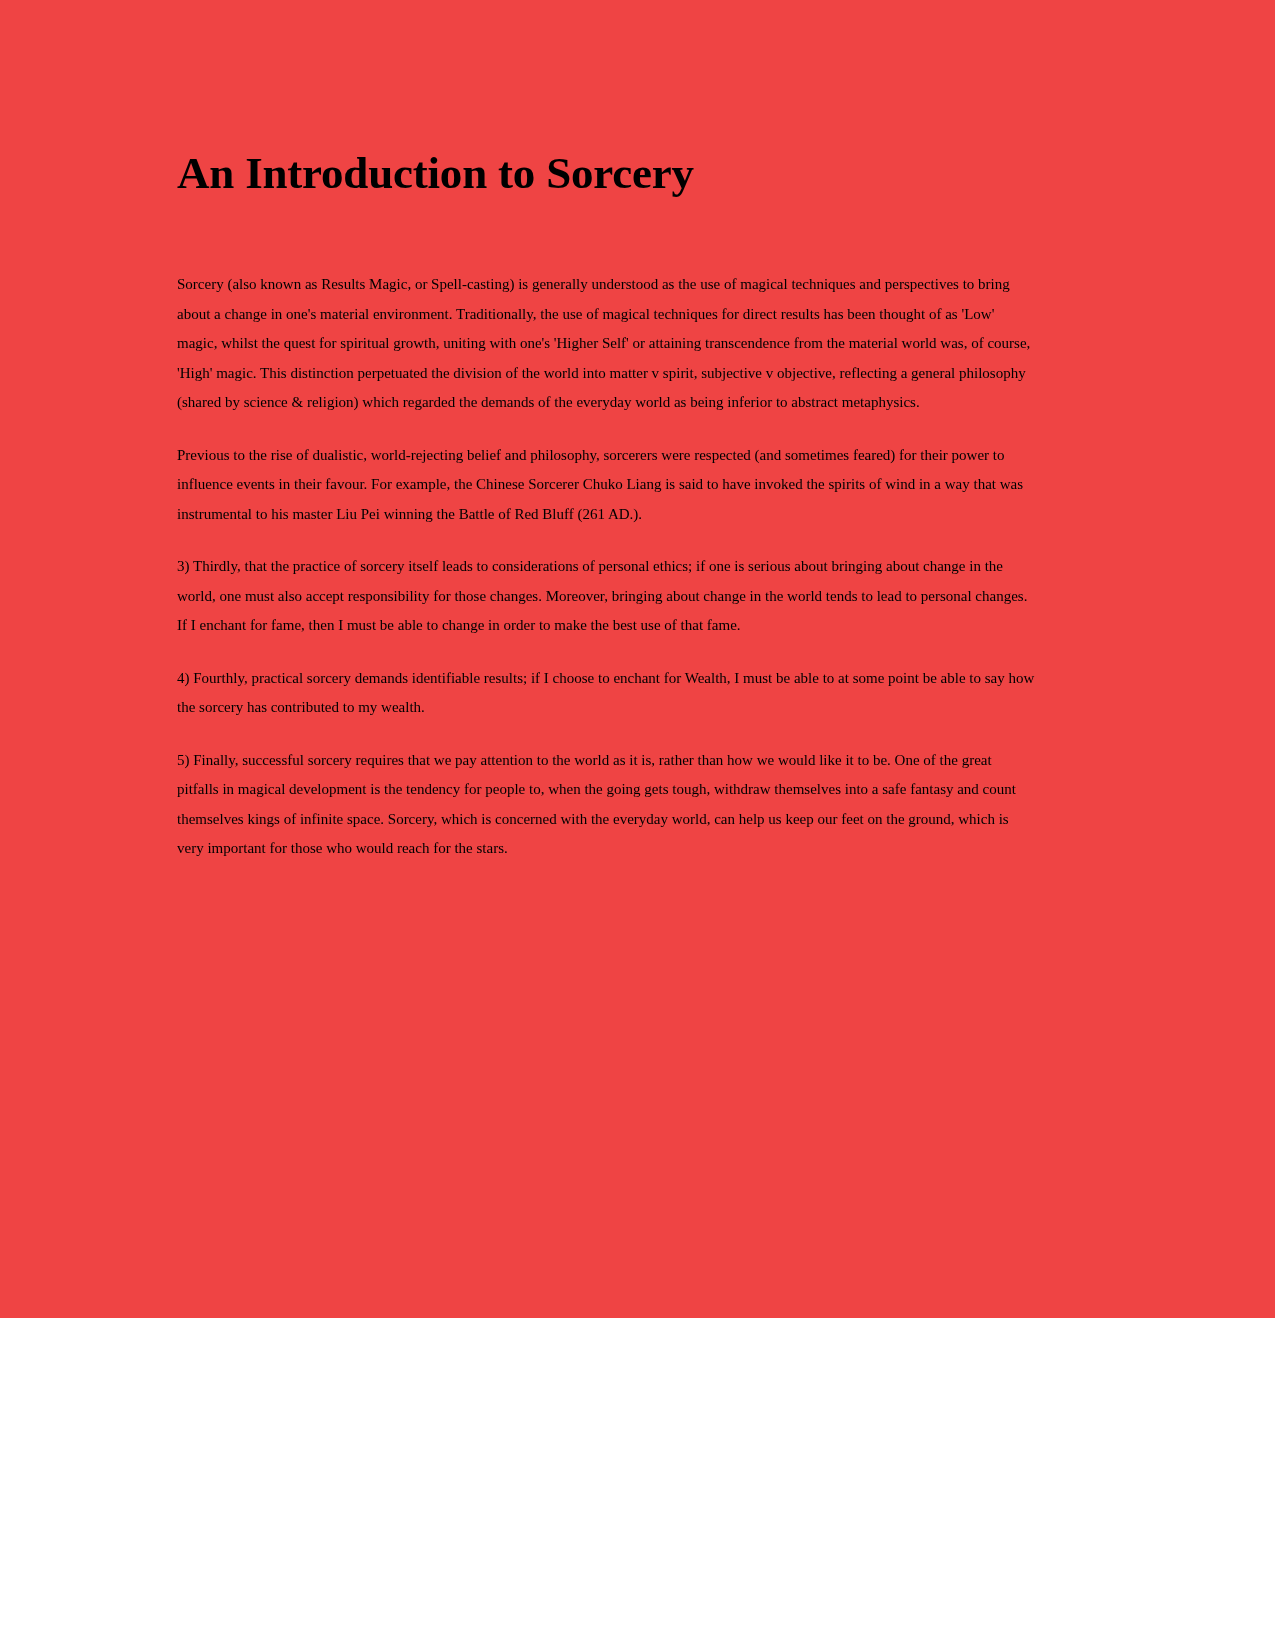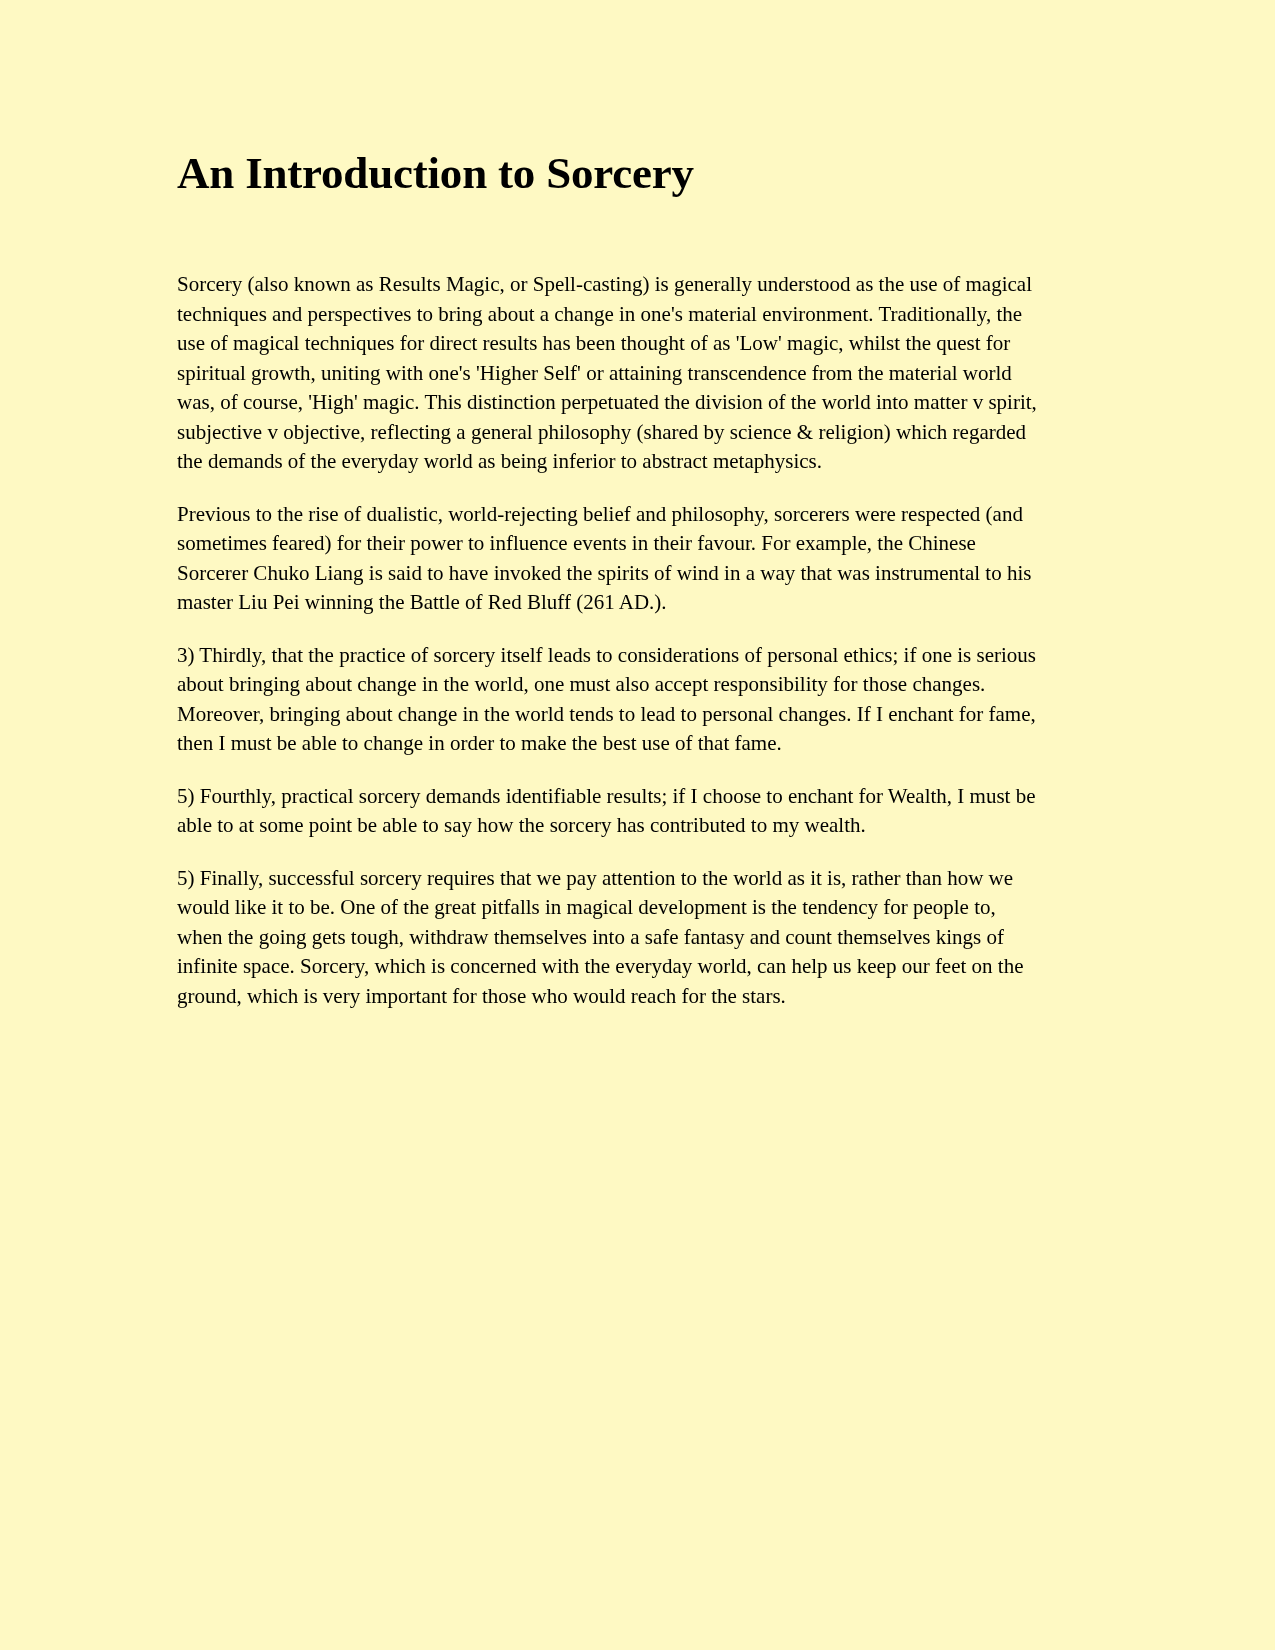--- a/index.html
+++ b/index.html
@@ -13,22 +13,22 @@
     height: 1650px;
     overflow: hidden;
     font-family: "Liberation Serif", "DejaVu Serif", serif;
     color: #000000;
     -webkit-font-smoothing: antialiased;
   }
   .page {
     position: relative;
     box-sizing: border-box;
     width: 1275px;
-    height: 1650px;
-    background: #fef9c3;
+    height: 1318px;
+    background: #ef4444;
     padding: 148px 238px 0 177px;
   }
   .doc-title {
     margin: 0;
     font-family: "Liberation Serif", "DejaVu Serif", serif;
     font-weight: bold;
     font-size: 45px;
     line-height: 1.12;
     letter-spacing: -0.2px;
     color: #000000;
@@ -40,38 +40,38 @@
     font-size: 31px;
     line-height: 1.15;
     color: #000000;
   }
   .body-text {
     margin-top: 72px;
   }
   .body-text p {
     margin: 0 0 23px 0;
     font-family: "Liberation Serif", "DejaVu Serif", serif;
-    font-size: 21px;
+    font-size: 15px;
     line-height: 29.5px;
     text-align: left;
     color: #000000;
   }
   .body-text p:last-child {
     margin-bottom: 0;
   }
 </style>
 </head>
 <body>
 
 <div class="page">
 
   <h1 class="doc-title">An Introduction to Sorcery</h1>
 
 
   <div class="body-text">
     <p>Sorcery (also known as Results Magic, or Spell-casting) is generally understood as the use of magical techniques and perspectives to bring about a change in one's material environment. Traditionally, the use of magical techniques for direct results has been thought of as 'Low' magic, whilst the quest for spiritual growth, uniting with one's 'Higher Self' or attaining transcendence from the material world was, of course, 'High' magic. This distinction perpetuated the division of the world into matter v spirit, subjective v objective, reflecting a general philosophy (shared by science &amp; religion) which regarded the demands of the everyday world as being inferior to abstract metaphysics.</p>
     <p>Previous to the rise of dualistic, world-rejecting belief and philosophy, sorcerers were respected (and sometimes feared) for their power to influence events in their favour. For example, the Chinese Sorcerer Chuko Liang is said to have invoked the spirits of wind in a way that was instrumental to his master Liu Pei winning the Battle of Red Bluff (261 AD.).</p>
     <p>3) Thirdly, that the practice of sorcery itself leads to considerations of personal ethics; if one is serious about bringing about change in the world, one must also accept responsibility for those changes. Moreover, bringing about change in the world tends to lead to personal changes. If I enchant for fame, then I must be able to change in order to make the best use of that fame.</p>
-    <p>5) Fourthly, practical sorcery demands identifiable results; if I choose to enchant for Wealth, I must be able to at some point be able to say how the sorcery has contributed to my wealth.</p>
+    <p>4) Fourthly, practical sorcery demands identifiable results; if I choose to enchant for Wealth, I must be able to at some point be able to say how the sorcery has contributed to my wealth.</p>
     <p>5) Finally, successful sorcery requires that we pay attention to the world as it is, rather than how we would like it to be. One of the great pitfalls in magical development is the tendency for people to, when the going gets tough, withdraw themselves into a safe fantasy and count themselves kings of infinite space. Sorcery, which is concerned with the everyday world, can help us keep our feet on the ground, which is very important for those who would reach for the stars.</p>
   </div>
 
 </div>
 
 </body></html>

